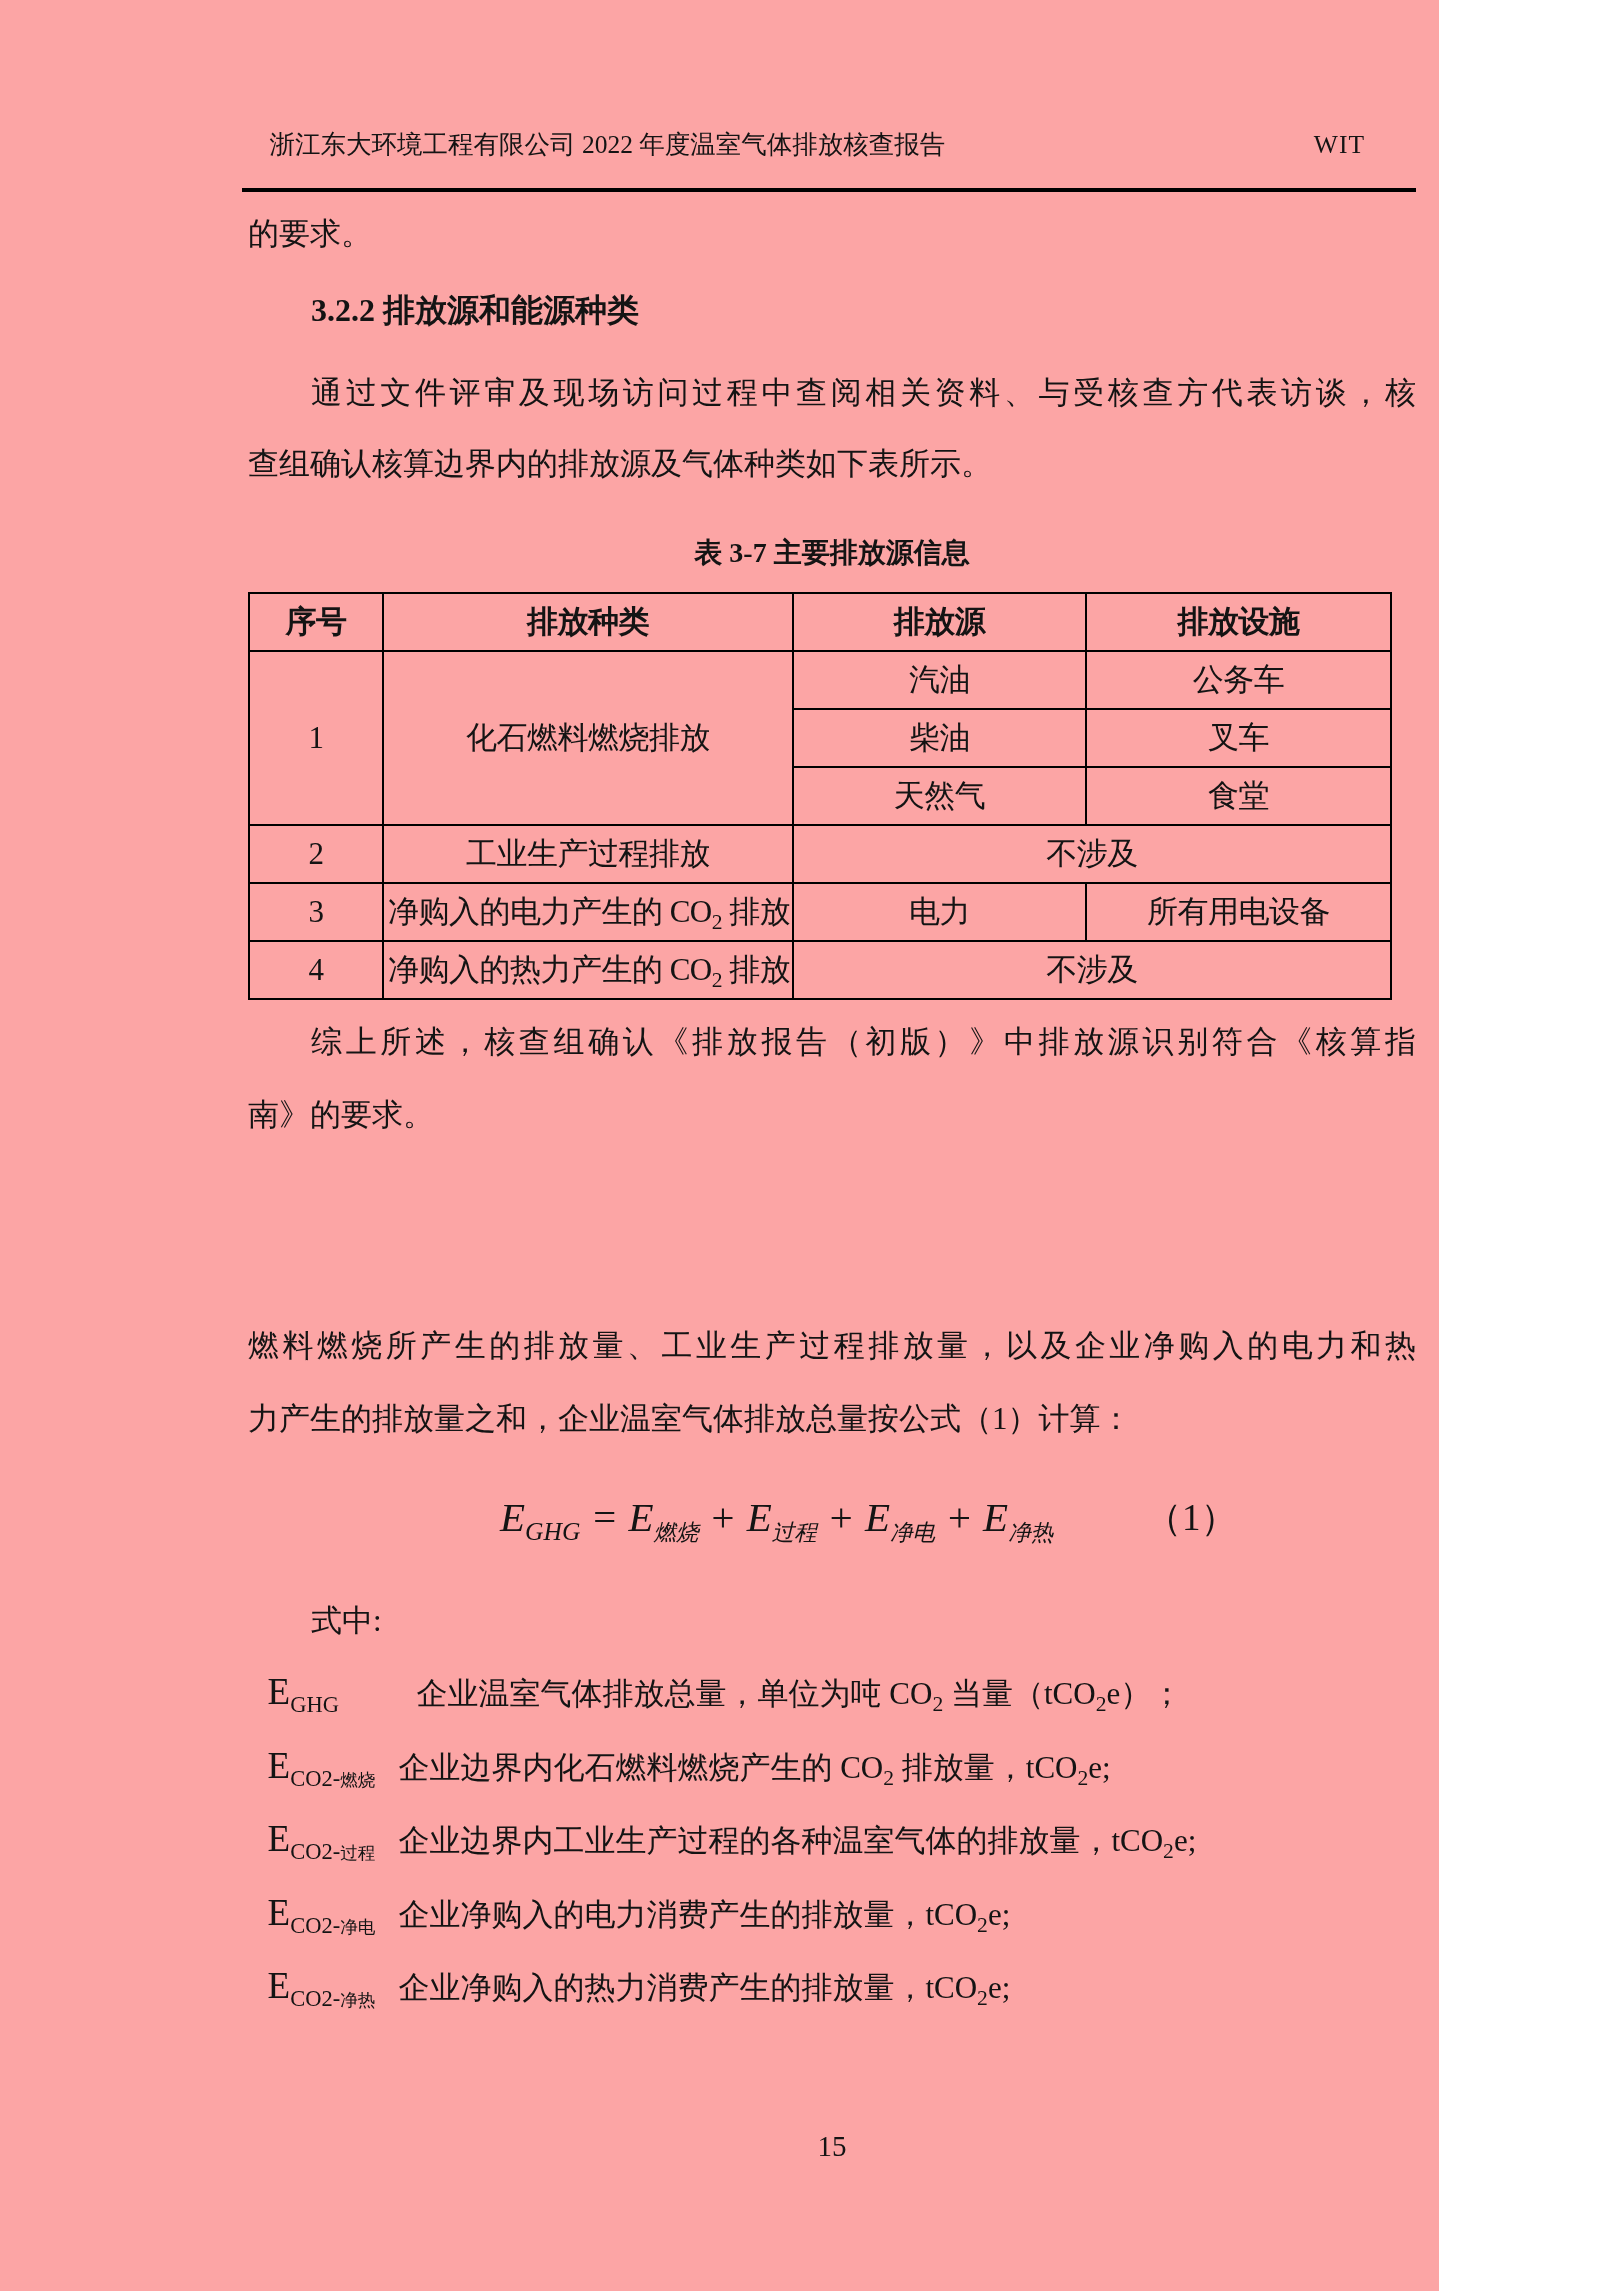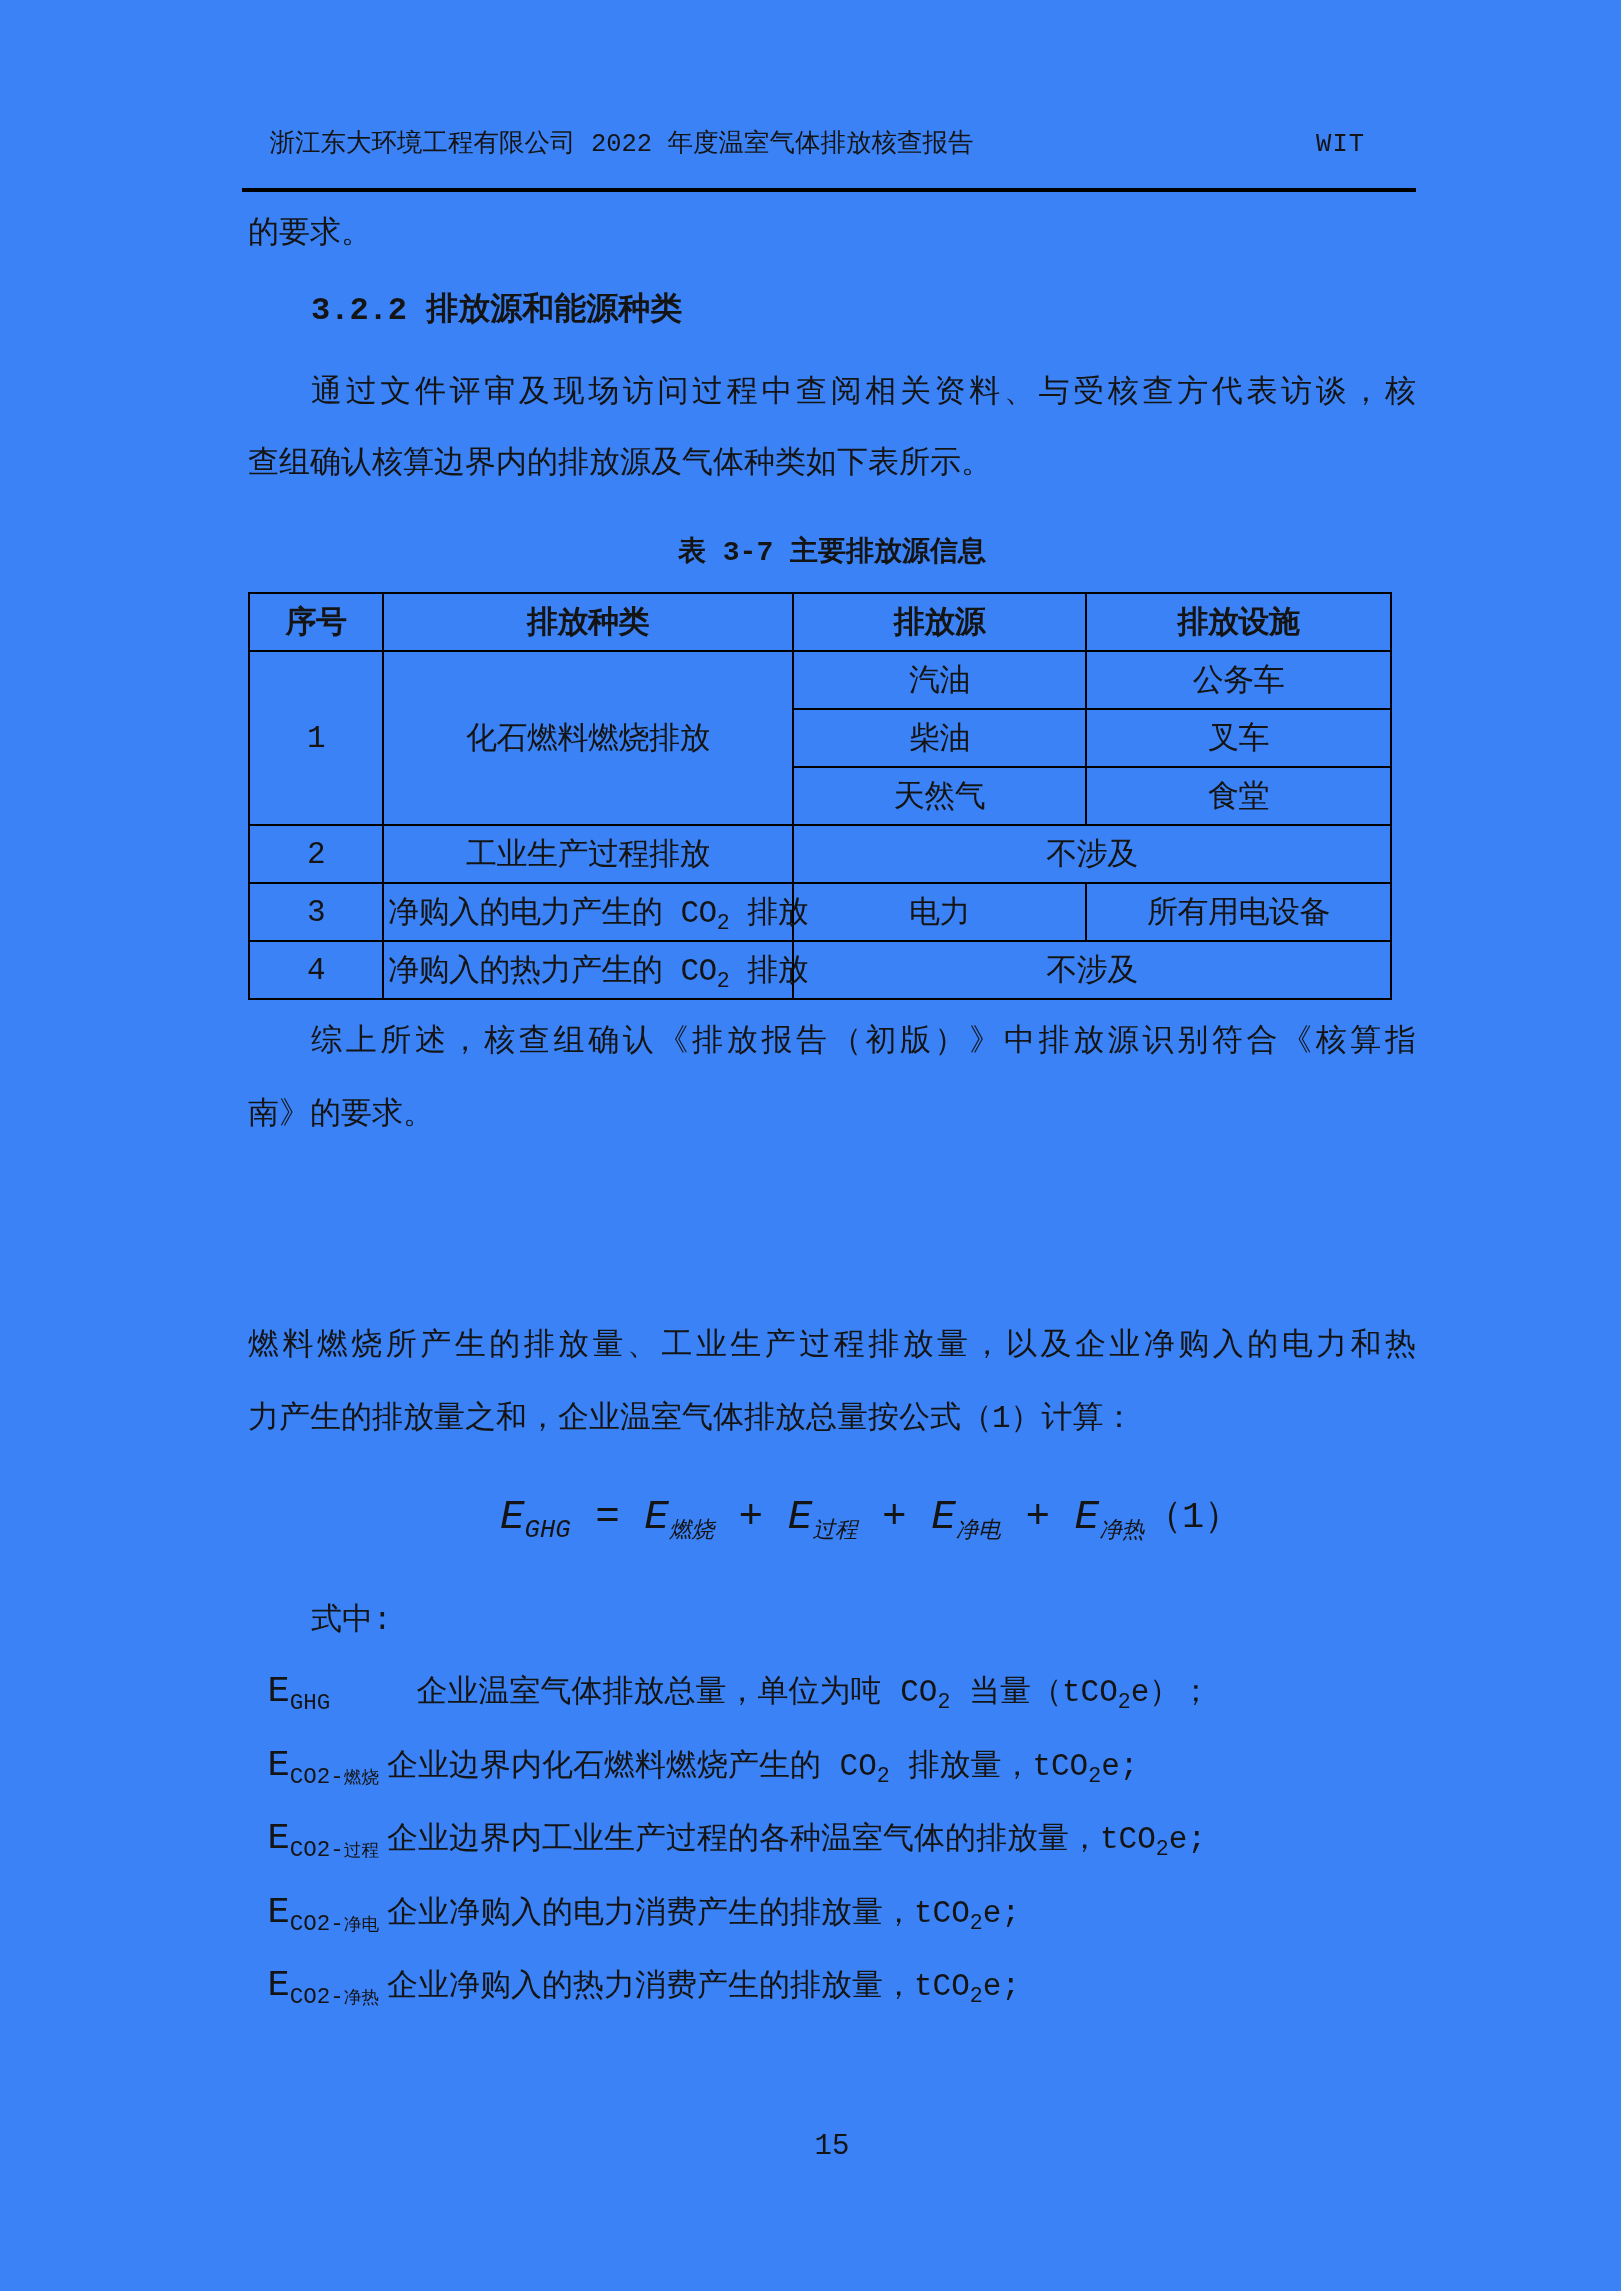--- a/index.html
+++ b/index.html
@@ -1,22 +1,22 @@
 <!DOCTYPE html>
 <html><head>
 <meta charset="utf-8">
 <style>
   html, body { margin: 0; padding: 0; background: #ffffff; }
   .page {
     position: relative;
-    width: 1621px;
+    width: 1439px;
     height: 2292px;
-    background: #3b82f6;
+    background: #fca5a5;
     color: #141414;
-    font-family: Liberation Mono, monospace;
+    font-family: Liberation Serif, serif;
     overflow: hidden;
   }
   .content { position: absolute; left: 248px; top: 0; width: 1168px; height: 2292px; }
 
   .abs { position: absolute; }
 
   
   .doc-header { top: 123px; left: 0; width: 1168px; height: 43px; font-size: 25.5px; line-height: 43px; }
   .doc-header .ht { position: absolute; left: 21.6px; white-space: nowrap; }
   .doc-header .hm { position: absolute; right: 51px; letter-spacing: 1px; }
@@ -60,21 +60,21 @@
   .formula sub { font-size: 25.5px; line-height: 0; }
   .formula sub.cjk { font-size: 22.5px; }
   .formula-label { position: absolute; left: 897px; top: 0; font-size: 37px; line-height: 65px; }
 
   .where { top: 1598px; left: 0; padding-left: 63px; }
 
   .def-line { height: 51px; white-space: nowrap; }
   .d1 { top: 1666px; left: 0; } .d2 { top: 1740px; left: 0; }
   .d3 { top: 1813px; left: 0; } .d4 { top: 1887px; left: 0; } .d5 { top: 1960px; left: 0; }
   .def-line { padding-left: 19.6px; }
-  .term { display: inline-block; font-size: 37px; line-height: 51px; vertical-align: baseline; margin-right: 8px; }
+  .term { display: inline-block; font-size: 37px; line-height: 51px; vertical-align: baseline; margin-right: 23px; }
   .d1 .term { min-width: 149px; margin-right: 0; }
   .term sub { font-size: 22.5px; line-height: 0; }
   .term sub.cjk { font-size: 17.6px; }
   .desc { font-size: 31px; line-height: 51px; }
   .desc sub { font-size: 21.6px; line-height: 0; }
 
   .page-num { top: 2125px; left: 0; width: 1168px; text-align: center; font-size: 29px; line-height: 43px; }
 </style>
 </head>
 <body>

